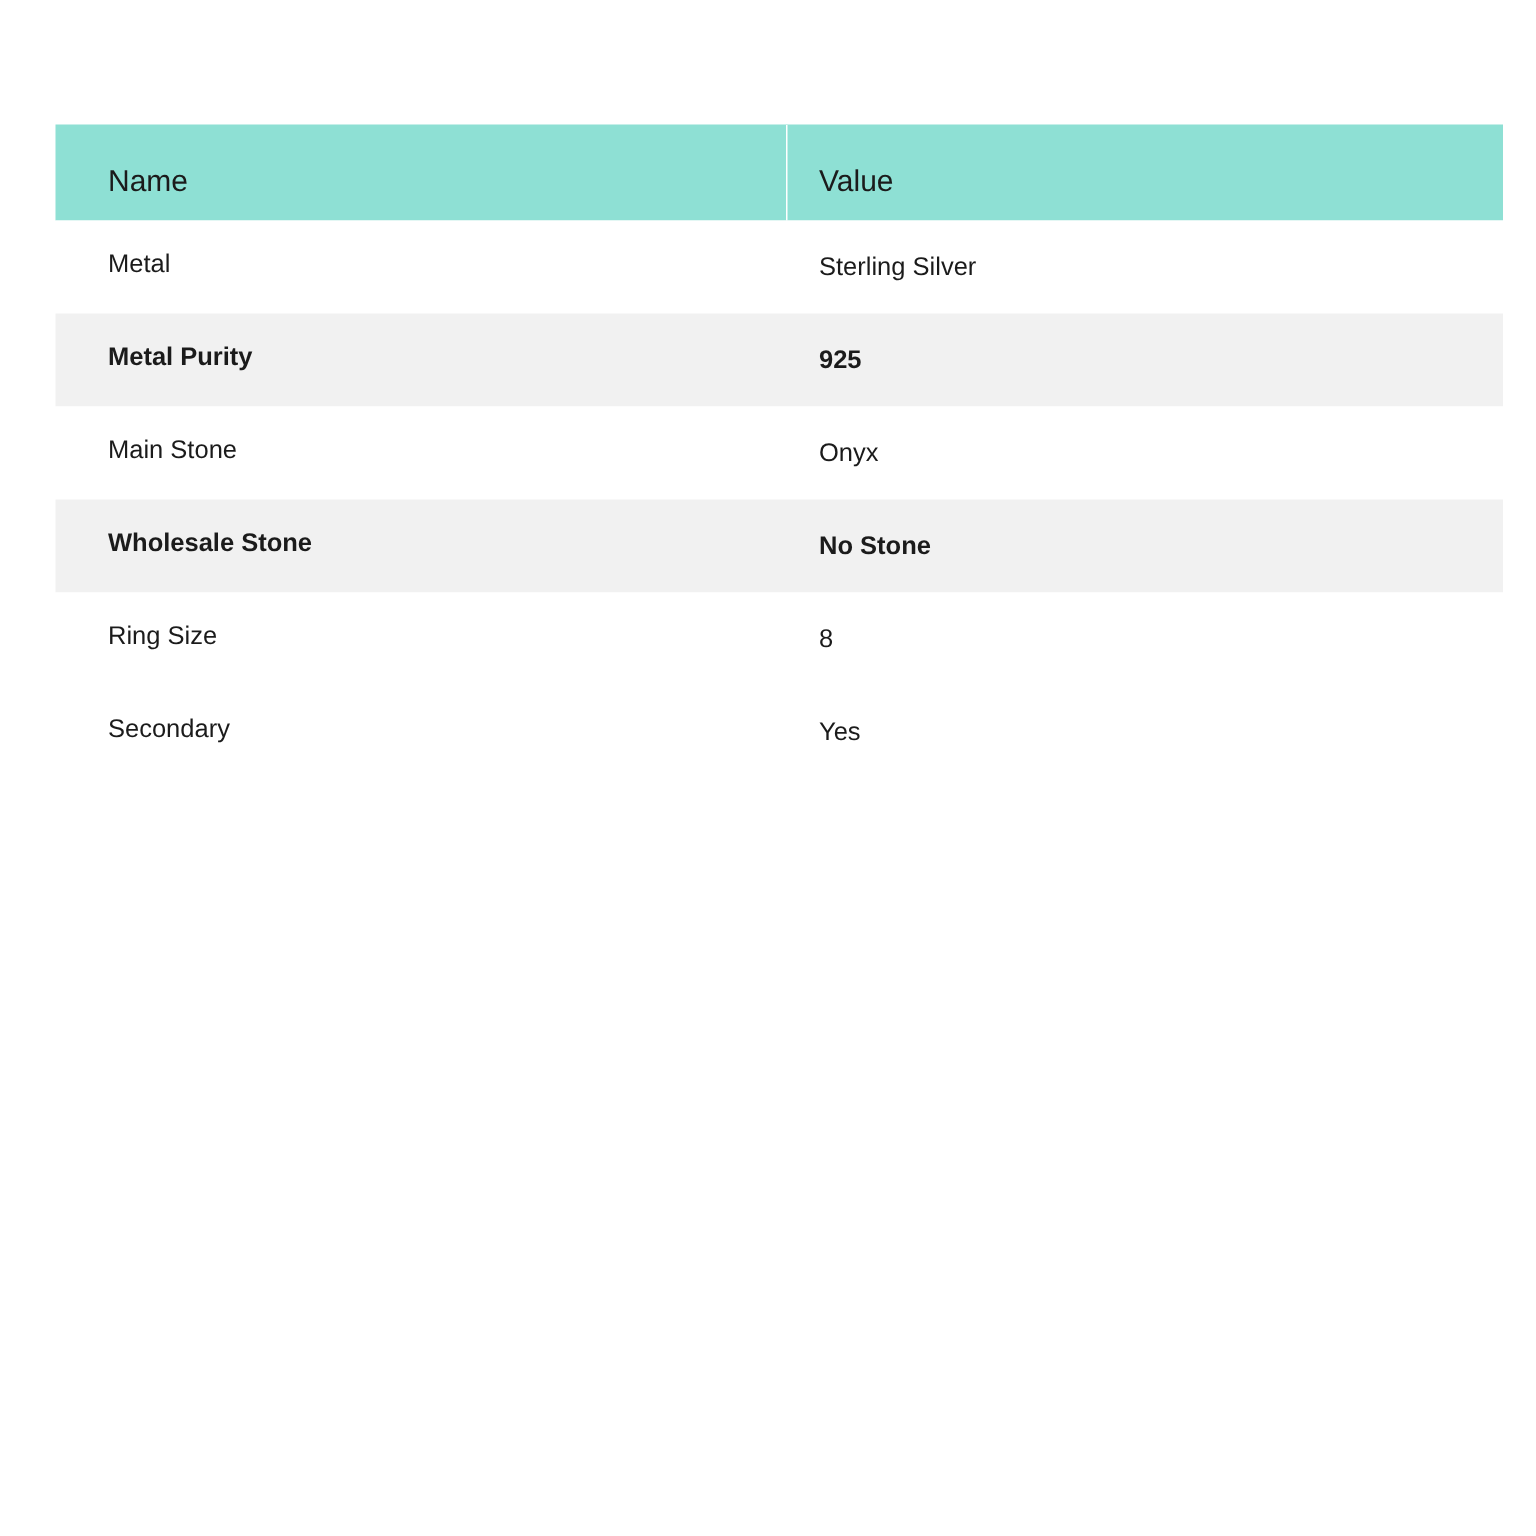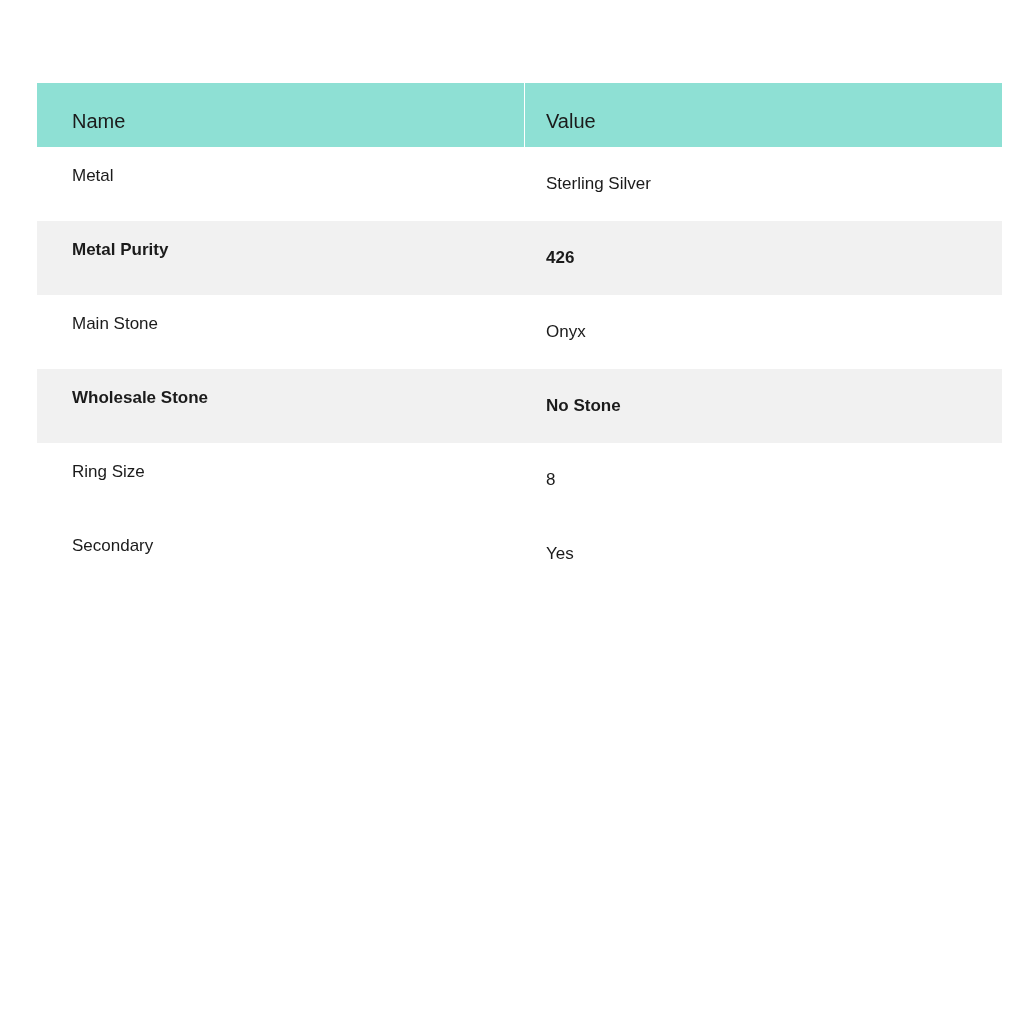--- a/index.html
+++ b/index.html
@@ -43,21 +43,21 @@
     padding-left: 22px;
     box-shadow: inset 1px 0 0 #ffffff;
   }
   .spec-table td {
     font-size: 17px;
     color: #1b1b1b;
     height: 58px;
     vertical-align: middle;
     border: none;
   }
-  .spec-table td.cell-name { padding: 0 0 16px 35px; }
+  .spec-table td.cell-name { padding: 0 0 4px 35px; }
   .spec-table td.cell-value { padding: 0 0 0 22px; }
 
   .spec-table tbody tr.odd td { background: #ffffff; }
   .spec-table tbody tr.even td { background: #f1f1f1; font-weight: bold; }
 </style>
 </head>
 <body>
 
 <div class="page">
   <table class="spec-table">
@@ -71,21 +71,21 @@
         <th class="value-head">Value</th>
       </tr>
     </thead>
     <tbody>
       <tr class="odd">
         <td class="cell-name">Metal</td>
         <td class="cell-value">Sterling Silver</td>
       </tr>
       <tr class="even">
         <td class="cell-name">Metal Purity</td>
-        <td class="cell-value">426</td>
+        <td class="cell-value">925</td>
       </tr>
       <tr class="odd">
         <td class="cell-name">Main Stone</td>
         <td class="cell-value">Onyx</td>
       </tr>
       <tr class="even">
         <td class="cell-name">Wholesale Stone</td>
         <td class="cell-value">No Stone</td>
       </tr>
       <tr class="odd">

